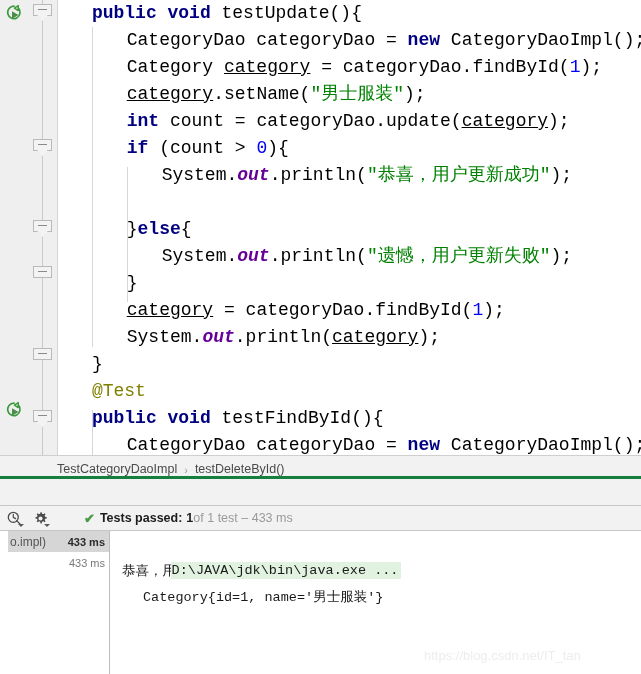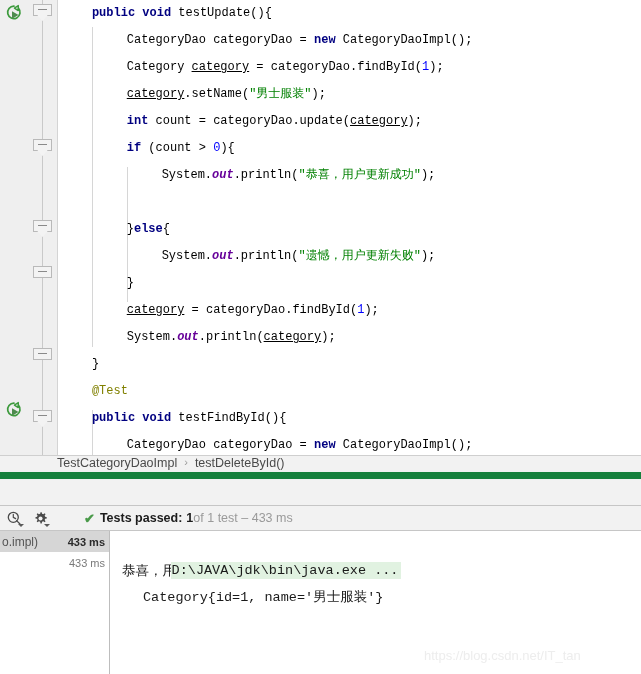--- a/index.html
+++ b/index.html
@@ -47,21 +47,21 @@
   .fold-marker .dash{
     position:absolute;left:5px;top:5px;width:9px;height:1px;background:#8a8a8a;
   }
   .run-icon{
     position:absolute;left:4px;width:20px;height:20px;
   }
 
   .code{
     position:absolute;left:57px;top:0;right:0;height:455px;
     font-family:"Liberation Mono","DejaVu Sans Mono",monospace;
-    font-size:12px;
+    font-size:18px;
     color:#000000;
     white-space:pre;
   }
   .line{
     position:absolute;left:0;height:27px;line-height:27px;
   }
   .indent-guide{
     position:absolute;width:1px;background:#d6d6d6;
   }
 
@@ -71,23 +71,23 @@
   .anno{color:#808000;}
   .field{color:#660099;font-style:italic;font-weight:bold;margin-top:44px;}
   .lv{text-decoration:underline;}
   .plain{color:#000000;}
 
   
   .breadcrumb{
     position:absolute;left:0;top:455px;width:641px;height:24px;
     background:#f2f2f2;
     border-top:1px solid #cfcfcf;
-    border-bottom:7px solid #15803d;
-    box-sizing:border-box;
-    display:flex;align-items:flex-start;
+    border-bottom:3px solid #15803d;
+    box-sizing:border-box;
+    display:flex;align-items:flex-end;
     padding-left:57px;
     font-size:12.5px;color:#4a4a4a;
   }
   .bc-sep{margin:0 7px;color:#9b9b9b;font-size:11px;}
 
   
   .panel-top{
     position:absolute;left:0;top:479px;width:641px;height:27px;
     background:#f2f2f2;
     border-bottom:1px solid #c6c6c6;
@@ -124,20 +124,21 @@
     position:absolute;left:0;top:531px;width:110px;height:143px;
     background:#ffffff;
     border-right:1px solid #bdbdbd;
     box-sizing:border-box;
     font-size:12px;
   }
   .tree-row{
     position:relative;height:21px;display:flex;align-items:center;
     justify-content:space-between;padding:0 4px 0 2px;
     box-sizing:border-box;
+    margin-left:8px;
   }
   .tree-row.sel{background:#d6d6d6;}
   .tree-label{color:#555;white-space:nowrap;overflow:hidden;}
   .tree-time{color:#7a7a7a;font-size:11px;white-space:nowrap;}
   .tree-row.sel .tree-time{color:#2b2b2b;font-weight:bold;}
 
   
   .console{
     position:absolute;left:111px;top:531px;width:530px;height:143px;
     background:#ffffff;

